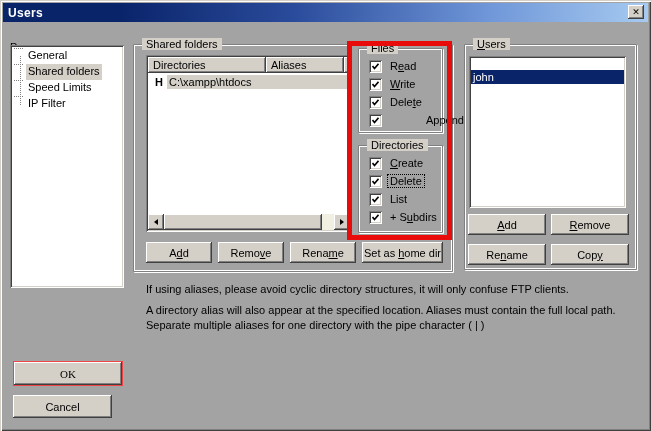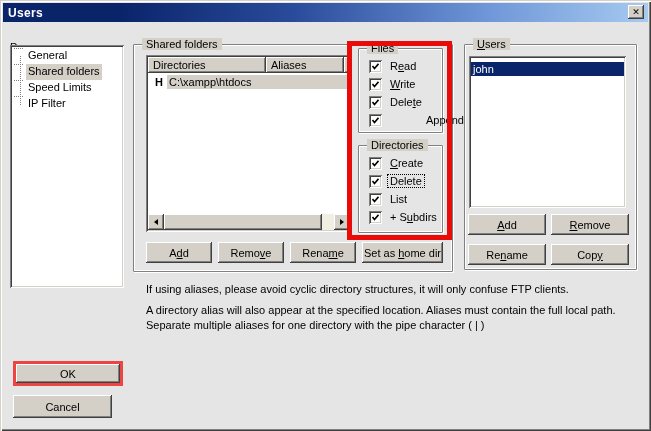--- a/index.html
+++ b/index.html
@@ -1,20 +1,20 @@
 <!DOCTYPE html>
 <html><head>
 <meta charset="utf-8">
 <style>
   * { box-sizing: border-box; }
   html,body { margin:0; padding:0; background:#808080; }
   body { font-family:"Liberation Sans","DejaVu Sans",sans-serif; }
 
   .dialog {
-    position:relative; width:651px; height:431px; background:#e5e5e5;
+    position:relative; width:651px; height:431px; background:#a3a3a3;
     box-shadow: inset 1px 1px 0 #D4D0C8, inset 2px 2px 0 #FFFFFF,
                 inset -1px -1px 0 #404040, inset -2px -2px 0 #808080;
     font-size:11px; color:#000; overflow:hidden;
   }
 
   .titlebar {
     position:absolute; left:3px; top:3px; width:645px; height:19px;
     background:linear-gradient(90deg,#0A246A 0%,#0A246A 18%,#2A4B9B 45%,#6F96D8 75%,#A6CAF0 100%);
     display:flex; align-items:center; padding-left:5px;
   }
@@ -41,21 +41,21 @@
   .groupbox > .legend {
     position:absolute; top:-7px; left:8px; background:#D4D0C8; padding:0 4px; line-height:12px;
   }
 
   .btn {
     background:#D4D0C8; border:none; font:inherit; color:#000;
     box-shadow: inset -1px -1px 0 #404040, inset 1px 1px 0 #FFF,
                 inset -2px -2px 0 #808080, inset 2px 2px 0 #D4D0C8;
     display:flex; align-items:center; justify-content:center; padding:0;
   }
-  .btn.default { border:3px solid #ef4444; }
+  .btn.default { border:1px solid #ef4444;font-family:Liberation Serif, serif; }
 
   
   .tree { position:absolute; left:10px; top:45px; width:114px; height:243px; padding:3px 0 0 0; }
   .tree-inner { position:relative; width:100%; height:100%; overflow:hidden; }
   .tree-vline { position:absolute; left:10px; top:8px; height:49px; border-left:1px dotted #808080; }
   .tree-item { position:relative; display:flex; height:16px; padding-left:4px; }
   .tree-item .stub { width:9px; border-top:1px dotted #808080; margin-right:3px; flex:0 0 auto; }
   .tree-item .ti-label { padding:1px 2px; white-space:nowrap; }
   .tree-item.selected .ti-label { background:#D4D0C8; }
 
@@ -100,21 +100,21 @@
                 inset 2px 2px 0 #404040, inset -2px -2px 0 #D4D0C8;
   }
   .cb svg { position:absolute; left:3px; top:3px; }
   .cb-label { padding:0 2px; border:1px solid transparent; white-space:nowrap; }
   .cb-label.focused { border:1px dotted #000; }
 
   .accel-u { text-decoration:underline; }
 
   
   .users-list { position:absolute; left:469px; top:56px; width:157px; height:152px; padding-top:2px; }
-  .user-row { margin:4px 2px; height:14px; line-height:14px; padding-left:2px; white-space:nowrap; }
+  .user-row { margin:12px 2px; height:14px; line-height:14px; padding-left:2px; white-space:nowrap; }
   .user-row.selected { background:#0A246A; color:#FFF; }
   .users-buttons { position:absolute; left:468px; top:214px; width:160px; display:grid;
                    grid-template-columns:78px 78px; grid-column-gap:5px; grid-row-gap:9px; }
   .users-buttons .btn { width:78px; height:21px; }
 
   
   .notes { position:absolute; left:146px; top:282px; width:492px; line-height:15px; }
   .notes p { margin:0 0 6px 0; }
 
   

